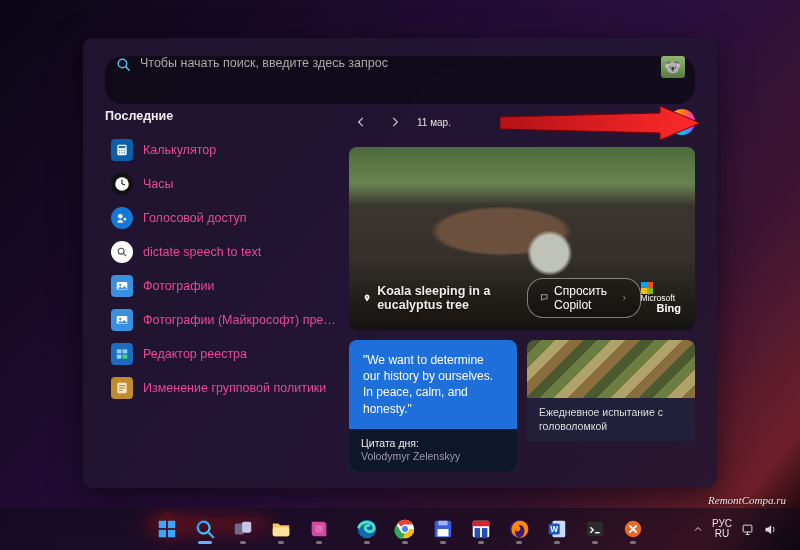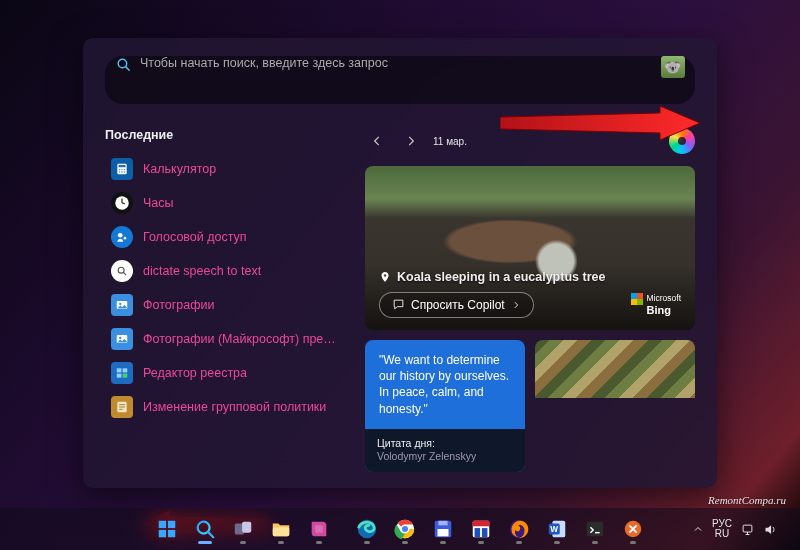--- a/index.html
+++ b/index.html
@@ -28,21 +28,21 @@
   .searchbar input {
     flex: 1; border: none; background: transparent; outline: none;
     color: #ddd; font-size: 12.5px;
   }
   .searchbar input::placeholder { color: #aaa; }
   .koala-badge {
     width: 24px; height: 22px; background: linear-gradient(#8fb86e,#5a7a3e);
     border-radius: 3px; display: flex; align-items: center; justify-content: center;
     font-size: 14px;
   }
-  .columns { display: flex; gap: 20px; margin-top: 24px; flex: 1; min-height: 0; }
+  .columns { display: flex; gap: 4px; margin-top: 5px; flex: 1; min-height: 0; }
   .left { width: 240px; }
   .section-title { font-size: 12.5px; font-weight: 600; margin-bottom: 10px; }
   .recent-item {
     display: flex; align-items: center; gap: 10px; height: 34px;
     padding: 0 6px; border-radius: 4px; font-size: 12.5px; color: #ec4899;
     white-space: nowrap; overflow: hidden; text-overflow: ellipsis;
     cursor: pointer;
   }
   .recent-item .ic { width: 22px; height: 22px; display: flex; align-items: center; justify-content: center; border-radius: 4px; flex-shrink: 0; }
   .recent-item span.label { overflow: hidden; text-overflow: ellipsis; }
@@ -61,21 +61,21 @@
   .hero-card {
     height: 192px; border-radius: 8px; overflow: hidden; position: relative;
     background:
       radial-gradient(circle at 58% 58%, #bfc2b8 8%, rgba(191,194,184,0) 10%),
       radial-gradient(ellipse 30% 20% at 44% 46%, #6b513d 60%, rgba(0,0,0,0) 68%),
       linear-gradient(180deg, #4c6a3b 0%, #6a8451 20%, rgba(0,0,0,0) 32%),
       linear-gradient(180deg, rgba(0,0,0,0) 60%, rgba(0,0,0,0.55) 100%),
       linear-gradient(#3f3a34,#2f2a24);
     cursor:pointer;
   }
-  .hero-overlay { position:absolute; left:0; right:0; bottom:0; padding:10px 14px 12px; display:flex; flex-direction:column; gap:8px; }
+  .hero-overlay { position:absolute; left:0; right:0; bottom:0; padding:10px 14px 12px; display:flex; flex-direction:row; gap:8px; }
   .hero-caption { display:flex; align-items:center; gap:6px; font-size:12.5px; font-weight:600; text-shadow:0 1px 2px rgba(0,0,0,0.8); }
   .hero-bottom { display:flex; align-items:center; justify-content:space-between; }
   .ask-copilot {
     display:flex; align-items:center; gap:6px; padding:5px 12px;
     border:1px solid rgba(255,255,255,0.45); border-radius:16px;
     font-size:12px; color:#fff; cursor:pointer;
     background: rgba(0,0,0,0.2);
   }
   .bing-logo { font-size:8.5px; line-height:1; color:#fff; text-align:left; }
   .bing-logo .sq { display:inline-block; width:12px; height:12px; vertical-align:middle; margin-right:4px; background:
@@ -269,20 +269,21 @@
       <div class="mini-row">
         <div class="mini-card quote-card">
           <div class="quote-body">"We want to determine our history by ourselves. In peace, calm, and honesty."</div>
           <div class="quote-footer">
             <div>Цитата дня:</div>
             <div class="sub">Volodymyr Zelenskyy</div>
           </div>
         </div>
         <div class="mini-card puzzle-card">
           <div class="puzzle-img"></div>
+          <div class="puzzle-footer">Ежедневное испытание с головоломкой</div>
         </div>
       </div>
 
     </div>
   </div>
 </div>
 
 <svg class="arrow" style="left:500px;top:106px" width="200" height="34" viewBox="0 0 200 34">
   <defs>
       <linearGradient id="rg1" x1="0" x2="1">

